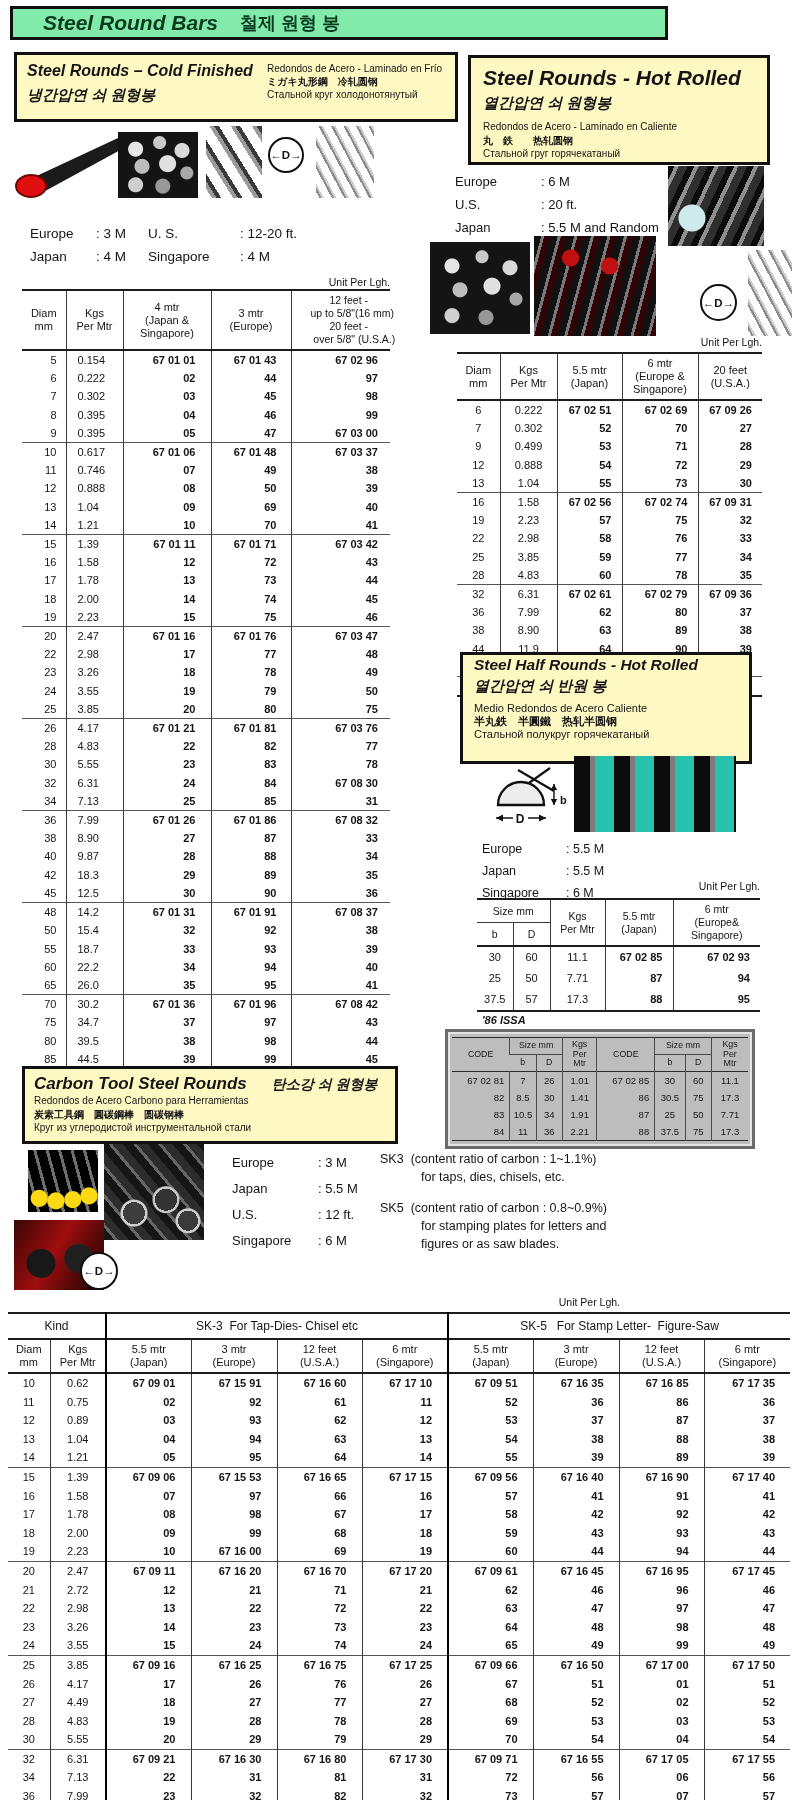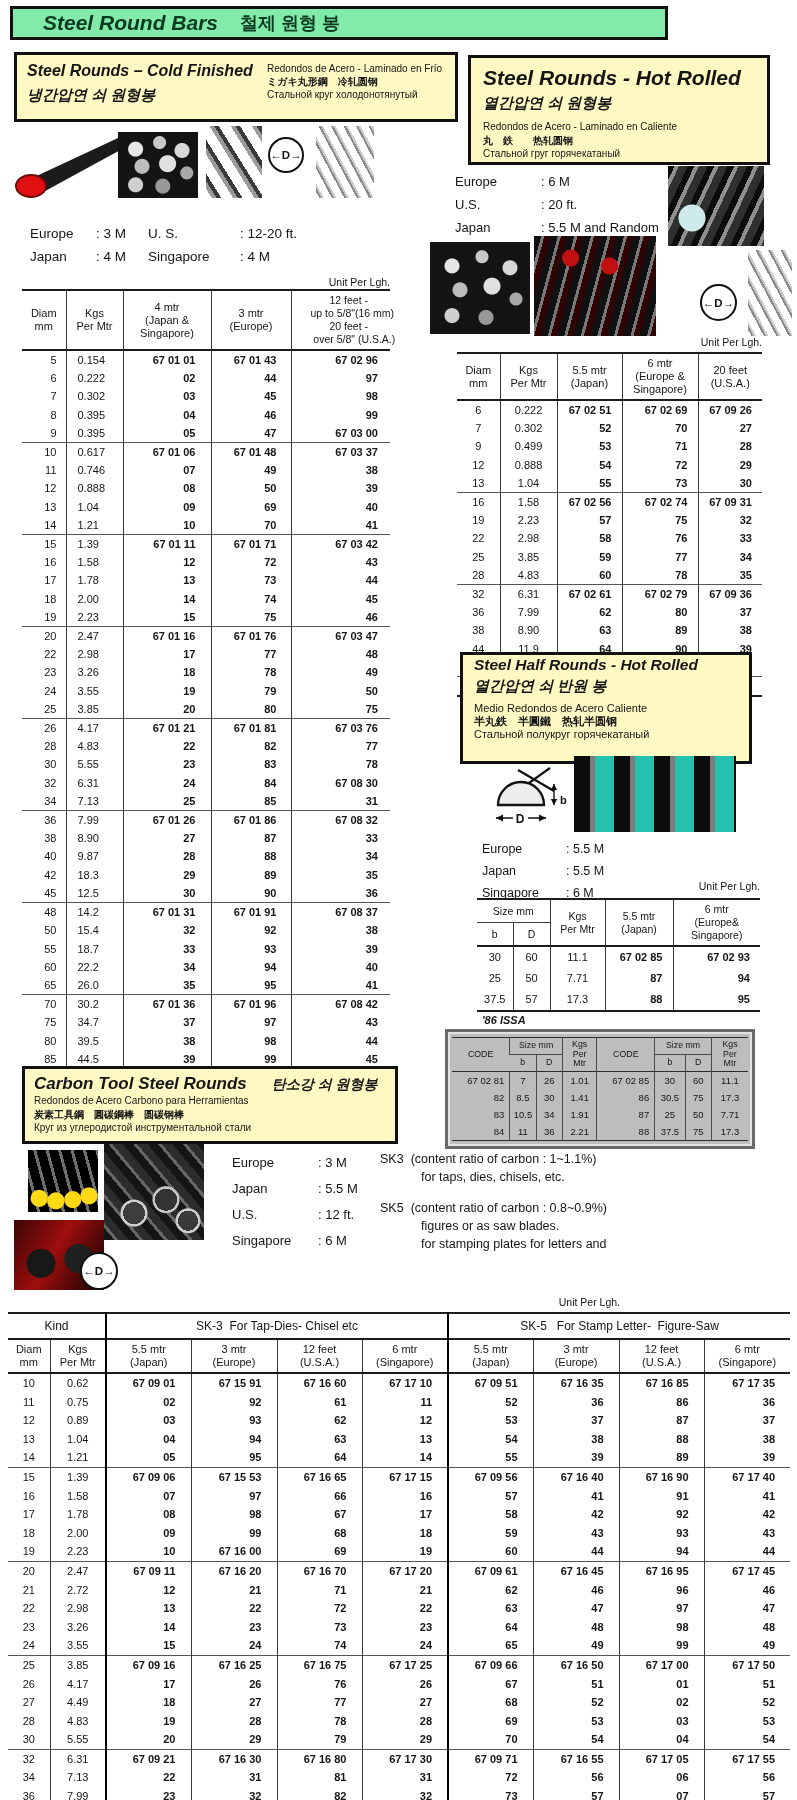--- a/index.html
+++ b/index.html
@@ -960,22 +960,22 @@
         <span>SK3</span>
         <span>(content ratio of carbon : 1~1.1%)</span>
       </div>
       <div class="note-cont">for taps, dies, chisels, etc.</div>
     </div>
     <div class="note">
       <div class="note-head">
         <span>SK5</span>
         <span>(content ratio of carbon : 0.8~0.9%)</span>
       </div>
+      <div class="note-cont">for stamping plates for letters and</div>
       <div class="note-cont">figures or as saw blades.</div>
-      <div class="note-cont">for stamping plates for letters and</div>
     </div>
   </div>
 
   <div class="unit-label" style="left:480px;top:1296px;">Unit Per Lgh.</div>
 
   <table class="data-table" id="sk-table">
     <colgroup>
       <col style="width:42px">
         <col style="width:56px">
       <col style="width:85px">

